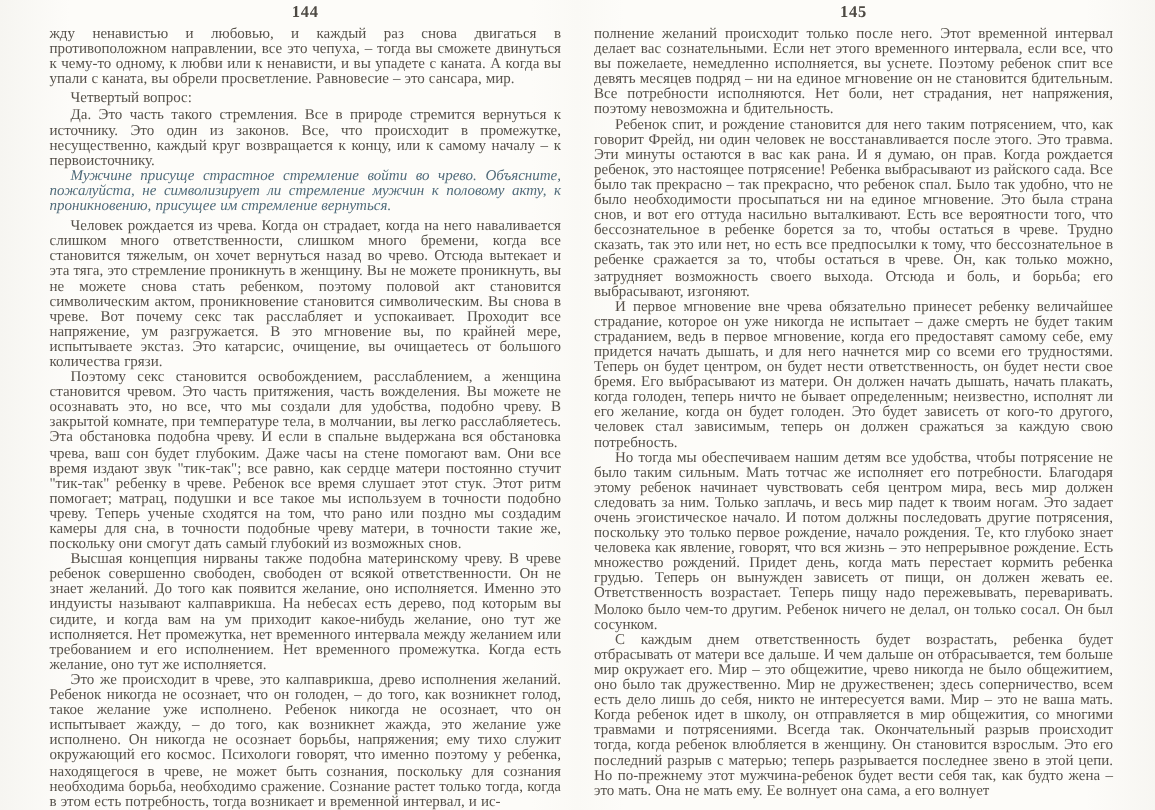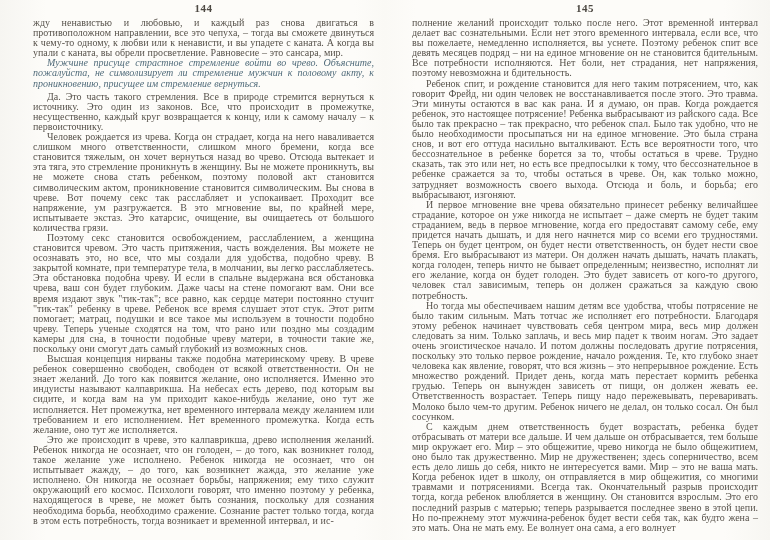--- a/index.html
+++ b/index.html
@@ -14,21 +14,21 @@
     overflow: hidden;
     background: linear-gradient(90deg, #f6f5f1 0%, #fdfcf9 6%, #fdfcf9 46%, #faf9f5 50%, #fdfcf9 54%, #fdfcf9 94%, #f7f6f2 100%);
     font-family: "Liberation Serif", "DejaVu Serif", serif;
   }
   .page {
     position: absolute;
     top: 0;
     height: 540px;
   }
   .page-left  { left: 33px;  width: 341px; }
-  .page-right { left: 412px; width: 346px; font-family: Liberation Serif, serif; }
+  .page-right { left: 396px; width: 346px; font-family: Liberation Serif, serif; }
   .page-num {
     text-align: center;
     font-weight: bold;
     font-size: 11px;
     letter-spacing: 0.5px;
     color: #4d4943;
     margin: 3px 0 4px 0;
     line-height: 11px;
   }
   p.para {
@@ -50,22 +50,23 @@
   p.para.answer-first { margin-top: 1px; }
 </style>
 </head>
 <body>
 
 <div class="spread">
 
   <div class="page page-left">
     <div class="page-num">144</div>
     <p class="para noindent">жду ненавистью и любовью, и каждый раз снова двигаться в противоположном направлении, все это чепуха, – тогда вы сможете двинуться к чему-то одному, к любви или к ненависти, и вы упадете с каната. А когда вы упали с каната, вы обрели просветление. Равновесие – это сансара, мир.</p>
+    <p class="para q-label">Четвертый вопрос:</p>
+    <p class="para answer-first">Да. Это часть такого стремления. Все в природе стремится вернуться к источнику. Это один из законов. Все, что происходит в промежутке, несущественно, каждый круг возвращается к концу, или к самому началу – к первоисточнику.</p>
     <p class="para q-italic">Мужчине присуще страстное стремление войти во чрево. Объясните, пожалуйста, не символизирует ли стремление мужчин к половому акту, к проникновению, присущее им стремление вернуться.</p>
-    <p class="para answer-first">Да. Это часть такого стремления. Все в природе стремится вернуться к источнику. Это один из законов. Все, что происходит в промежутке, несущественно, каждый круг возвращается к концу, или к самому началу – к первоисточнику.</p>
     <p class="para">Человек рождается из чрева. Когда он страдает, когда на него наваливается слишком много ответственности, слишком много бремени, когда все становится тяжелым, он хочет вернуться назад во чрево. Отсюда вытекает и эта тяга, это стремление проникнуть в женщину. Вы не можете проникнуть, вы не можете снова стать ребенком, поэтому половой акт становится символическим актом, проникновение становится символическим. Вы снова в чреве. Вот почему секс так расслабляет и успокаивает. Проходит все напряжение, ум разгружается. В это мгновение вы, по крайней мере, испытываете экстаз. Это катарсис, очищение, вы очищаетесь от большого количества грязи.</p>
     <p class="para">Поэтому секс становится освобождением, расслаблением, а женщина становится чревом. Это часть притяжения, часть вожделения. Вы можете не осознавать это, но все, что мы создали для удобства, подобно чреву. В закрытой комнате, при температуре тела, в молчании, вы легко расслабляетесь. Эта обстановка подобна чреву. И если в спальне выдержана вся обстановка чрева, ваш сон будет глубоким. Даже часы на стене помогают вам. Они все время издают звук "тик-так"; все равно, как сердце матери постоянно стучит "тик-так" ребенку в чреве. Ребенок все время слушает этот стук. Этот ритм помогает; матрац, подушки и все такое мы используем в точности подобно чреву. Теперь ученые сходятся на том, что рано или поздно мы создадим камеры для сна, в точности подобные чреву матери, в точности такие же, поскольку они смогут дать самый глубокий из возможных снов.</p>
     <p class="para">Высшая концепция нирваны также подобна материнскому чреву. В чреве ребенок совершенно свободен, свободен от всякой ответственности. Он не знает желаний. До того как появится желание, оно исполняется. Именно это индуисты называют калпаврикша. На небесах есть дерево, под которым вы сидите, и когда вам на ум приходит какое-нибудь желание, оно тут же исполняется. Нет промежутка, нет временного интервала между желанием или требованием и его исполнением. Нет временного промежутка. Когда есть желание, оно тут же исполняется.</p>
     <p class="para">Это же происходит в чреве, это калпаврикша, древо исполнения желаний. Ребенок никогда не осознает, что он голоден, – до того, как возникнет голод, такое желание уже исполнено. Ребенок никогда не осознает, что он испытывает жажду, – до того, как возникнет жажда, это желание уже исполнено. Он никогда не осознает борьбы, напряжения; ему тихо служит окружающий его космос. Психологи говорят, что именно поэтому у ребенка, находящегося в чреве, не может быть сознания, поскольку для сознания необходима борьба, необходимо сражение. Сознание растет только тогда, когда в этом есть потребность, тогда возникает и временной интервал, и ис-</p>
   </div>
 
   <div class="page page-right">
     <div class="page-num">145</div>
     <p class="para noindent">полнение желаний происходит только после него. Этот временной интервал делает вас сознательными. Если нет этого временного интервала, если все, что вы пожелаете, немедленно исполняется, вы уснете. Поэтому ребенок спит все девять месяцев подряд – ни на единое мгновение он не становится бдительным. Все потребности исполняются. Нет боли, нет страдания, нет напряжения, поэтому невозможна и бдительность.</p>
     <p class="para">Ребенок спит, и рождение становится для него таким потрясением, что, как говорит Фрейд, ни один человек не восстанавливается после этого. Это травма. Эти минуты остаются в вас как рана. И я думаю, он прав. Когда рождается ребенок, это настоящее потрясение! Ребенка выбрасывают из райского сада. Все было так прекрасно – так прекрасно, что ребенок спал. Было так удобно, что не было необходимости просыпаться ни на единое мгновение. Это была страна снов, и вот его оттуда насильно выталкивают. Есть все вероятности того, что бессознательное в ребенке борется за то, чтобы остаться в чреве. Трудно сказать, так это или нет, но есть все предпосылки к тому, что бессознательное в ребенке сражается за то, чтобы остаться в чреве. Он, как только можно, затрудняет возможность своего выхода. Отсюда и боль, и борьба; его выбрасывают, изгоняют.</p>

